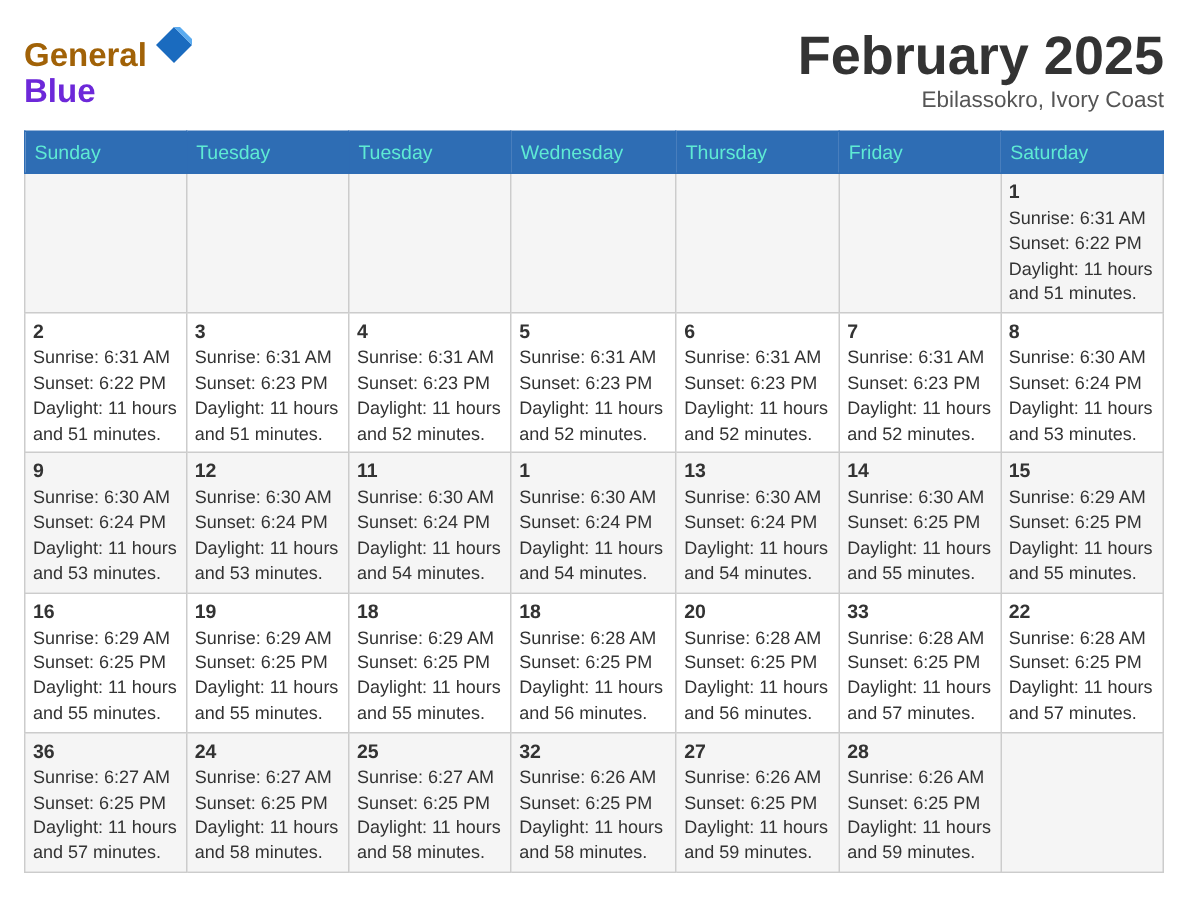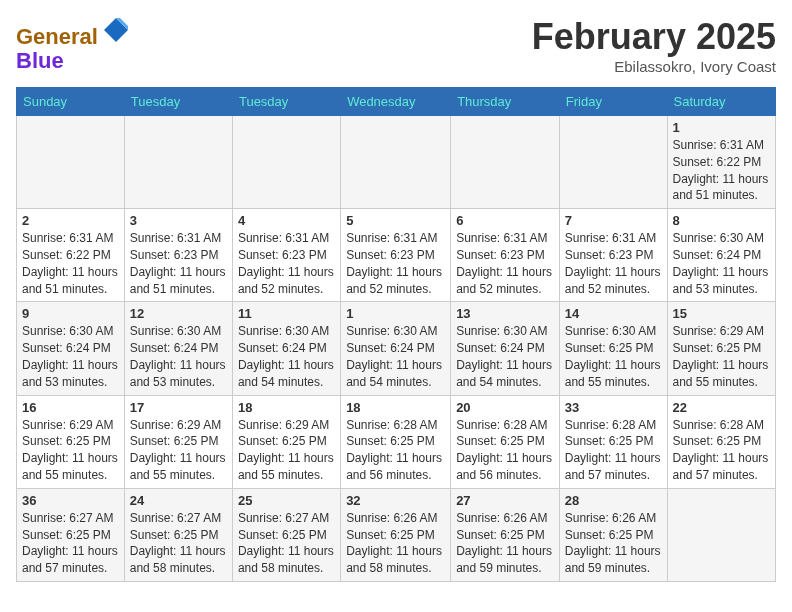--- a/index.html
+++ b/index.html
@@ -194,21 +194,21 @@
           <span class="day-num">15</span>
           <div class="day-info">Sunrise: 6:29 AM<br>Sunset: 6:25 PM<br>Daylight: 11 hours and 55 minutes.</div>
         </td>
       </tr>
       <tr>
         <td>
           <span class="day-num">16</span>
           <div class="day-info">Sunrise: 6:29 AM<br>Sunset: 6:25 PM<br>Daylight: 11 hours and 55 minutes.</div>
         </td>
         <td>
-          <span class="day-num">17</span>
+          <span class="day-num">19</span>
           <div class="day-info">Sunrise: 6:29 AM<br>Sunset: 6:25 PM<br>Daylight: 11 hours and 55 minutes.</div>
         </td>
         <td>
           <span class="day-num">18</span>
           <div class="day-info">Sunrise: 6:29 AM<br>Sunset: 6:25 PM<br>Daylight: 11 hours and 55 minutes.</div>
         </td>
         <td>
           <span class="day-num">18</span>
           <div class="day-info">Sunrise: 6:28 AM<br>Sunset: 6:25 PM<br>Daylight: 11 hours and 56 minutes.</div>
         </td>

